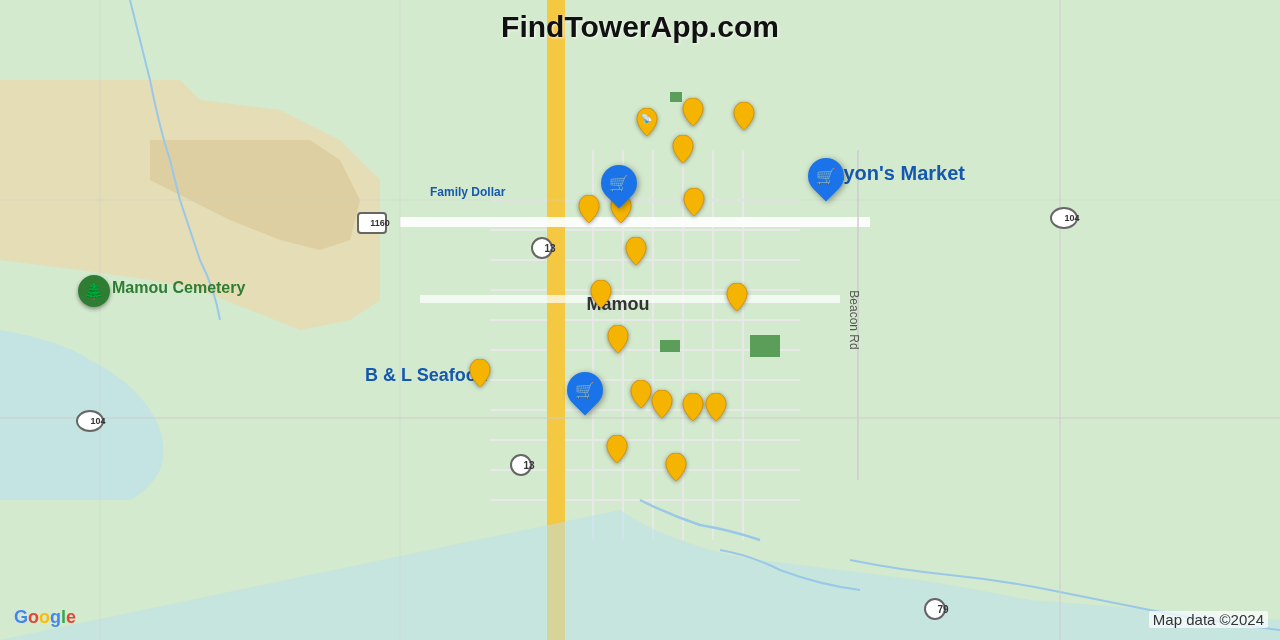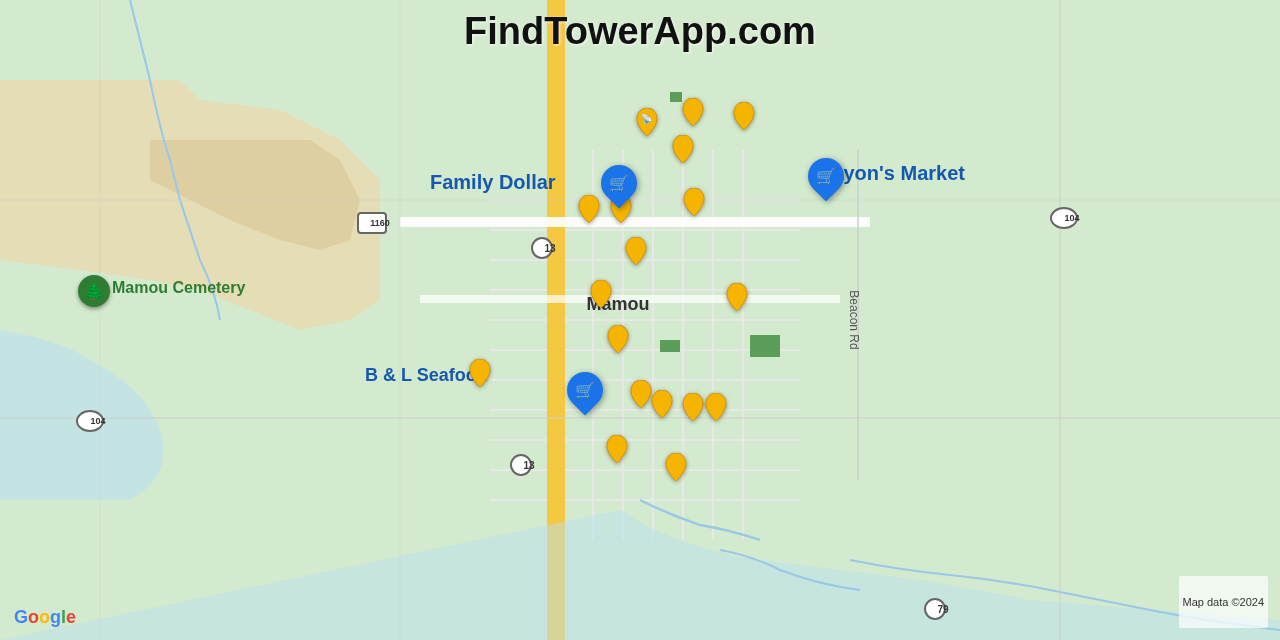--- a/index.html
+++ b/index.html
@@ -19,21 +19,21 @@
       top: 0; left: 0;
       width: 100%; height: 100%;
     }
 
     
     #site-title {
       position: absolute;
       top: 10px;
       left: 50%;
       transform: translateX(-50%);
-      font-size: 38px;
+      font-size: 30px;
       font-weight: 900;
       color: #111;
       text-shadow: 1px 1px 3px rgba(255,255,255,0.8);
       white-space: nowrap;
       z-index: 10;
       font-family: Arial, sans-serif;
     }
 
     
     #google-logo {
@@ -50,24 +50,24 @@
     .g-red { color: #EA4335; }
     .g-yellow { color: #FBBC05; }
     .g-green { color: #34A853; }
 
     
     #map-data {
       position: absolute;
       bottom: 12px;
       right: 12px;
       z-index: 10;
-      font-size: 11px;
+      font-size: 15px;
       color: #333;
       background: rgba(255,255,255,0.7);
-      padding: 20px 4px;
+      padding: 0 4px;
       border-radius: 2px;
     }
 
     
     .place-label {
       position: absolute;
       z-index: 8;
       font-family: Arial, sans-serif;
       white-space: nowrap;
       pointer-events: none;
@@ -218,21 +218,21 @@
     <text x="870" y="340" font-family="Arial" font-size="12" fill="#555555" text-anchor="middle" transform="rotate(90, 870, 320)">Beacon Rd</text>
   </svg>
 
   <div id="site-title">FindTowerApp.com</div>
 
   <div class="blue-pin" style="left:601px; top:165px;">
     <div class="blue-pin-circle">
       <span class="pin-icon">🛒</span>
     </div>
   </div>
-  <div class="place-label" style="left:430px; top:171px; font-size:20px; font-weight:bold; color:#1558b0;">
+  <div class="place-label" style="left:430px; top:185px; font-size:12px; font-weight:bold; color:#1558b0;">
     <span>Family Dollar</span>
   </div>
 
   <div class="blue-pin" style="left:808px; top:158px;">
     <div class="blue-pin-circle">
       <span class="pin-icon">🛒</span>
     </div>
   </div>
   <div class="place-label" style="left:832px; top:162px; font-size:20px; font-weight:bold; color:#1558b0;">
     <span>Lyon's Market</span>

